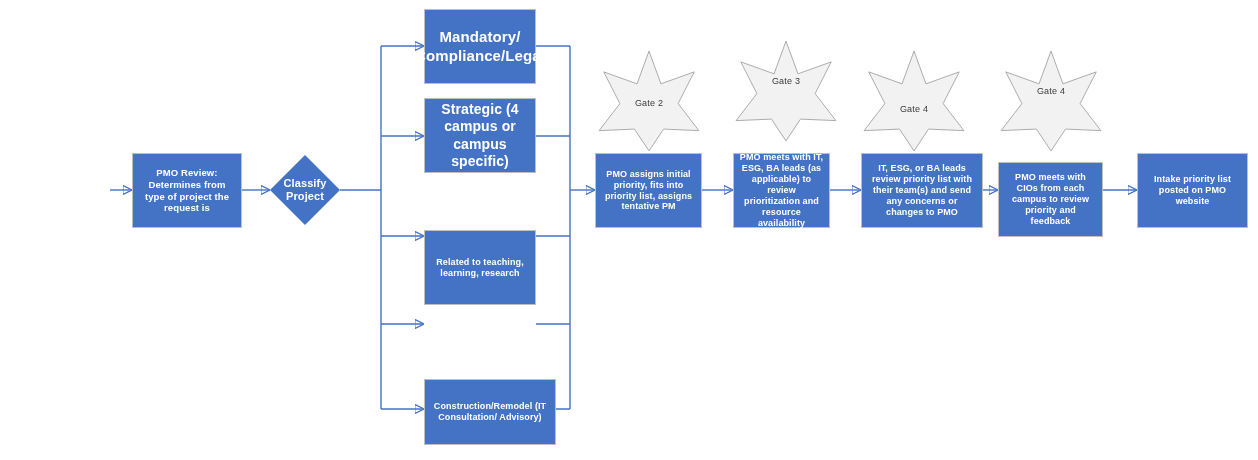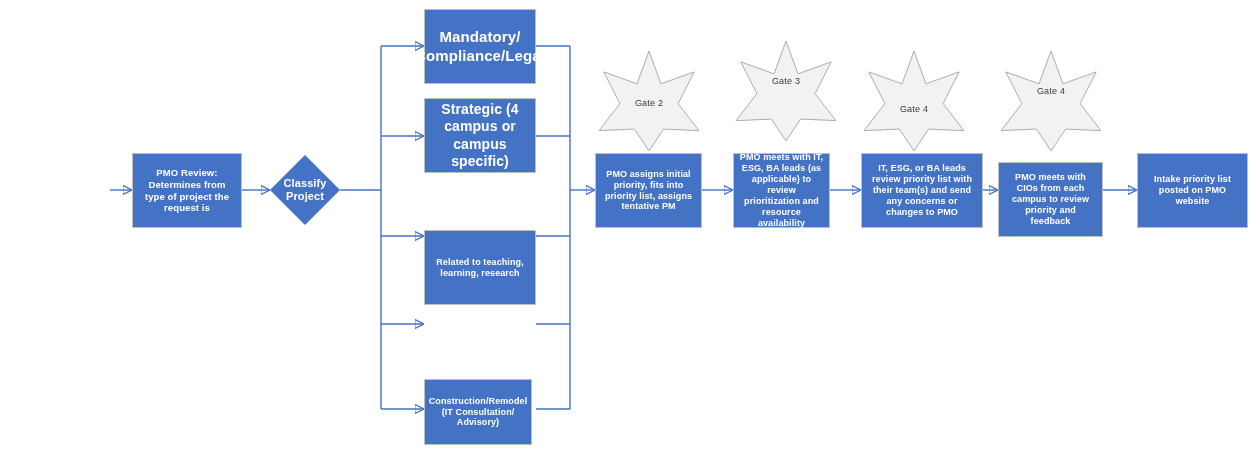--- a/index.html
+++ b/index.html
@@ -174,21 +174,21 @@
 
   <div class="node proc" style="left:424px; top:98px; width:112px; height:75px; font-size:14px;">
     <span class="txt">Strategic (4 campus or campus specific)</span>
   </div>
 
   <div class="node proc" style="left:424px; top:198px; width:112px; height:75px; font-size:9px;margin-top:32px;">
     <span class="txt">Related to teaching, learning, research</span>
   </div>
 
 
-  <div class="node proc" style="left:424px; top:379px; width:108px; height:66px; font-size:9px;">
+  <div class="node proc" style="left:424px; top:379px; width:132px; height:66px; font-size:9px;">
     <span class="txt">Construction/Remodel (IT Consultation/ Advisory)</span>
   </div>
 
   <div class="node proc" style="left:595px; top:153px; width:107px; height:75px; font-size:9px;">
     <span class="txt">PMO assigns initial priority, fits into priority list, assigns tentative PM</span>
   </div>
 
   <div class="node proc" style="left:733px; top:153px; width:97px; height:75px; font-size:9px;">
     <span class="txt">PMO meets with IT, ESG, BA leads (as applicable) to review prioritization and resource availability</span>
   </div>

